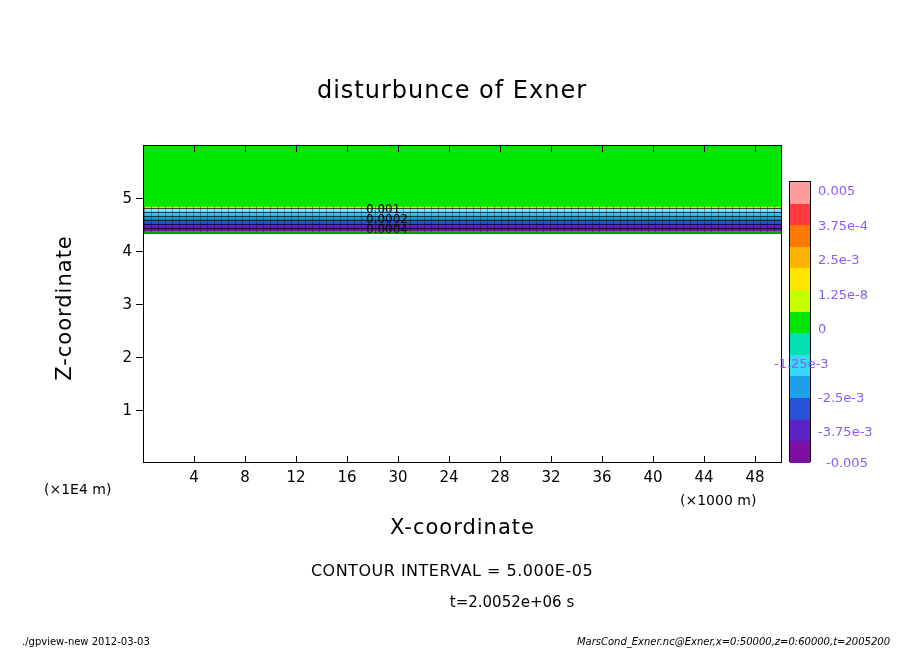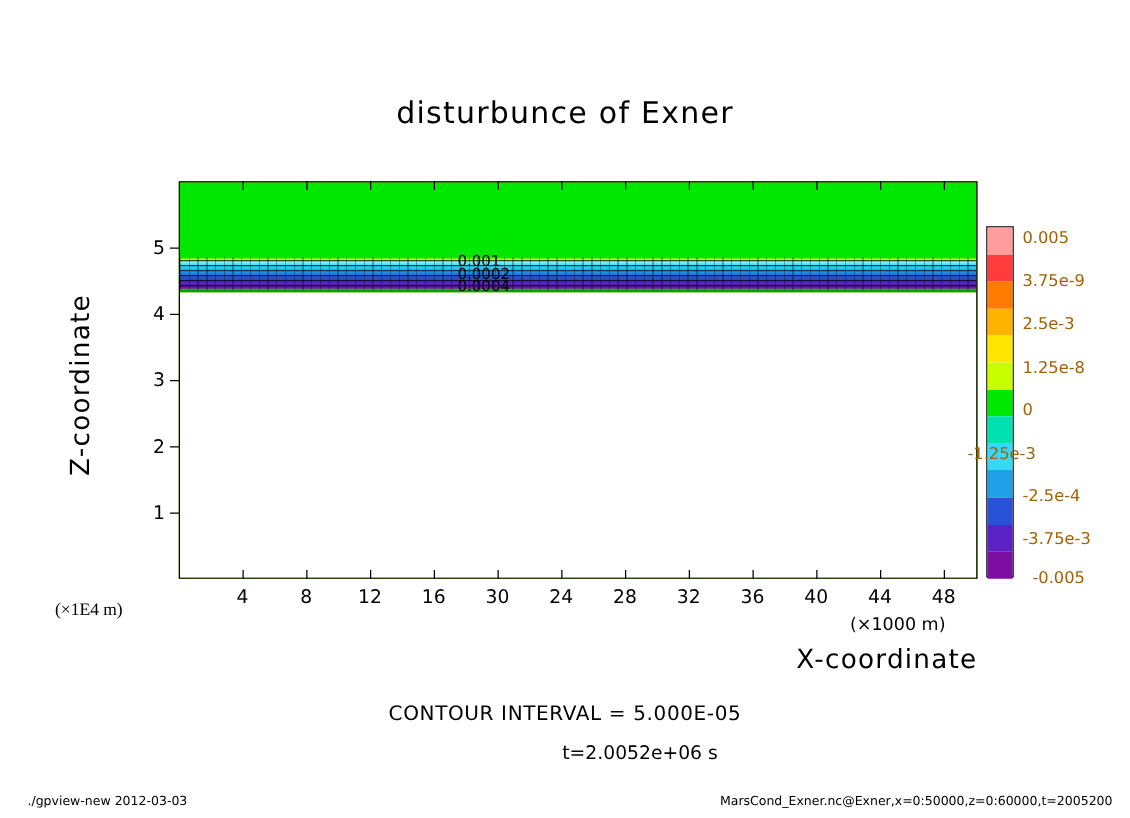--- a/index.html
+++ b/index.html
@@ -19,21 +19,21 @@
     font-size:24px;
     letter-spacing:1px;
     color:#000;
   }
 
   
   #plot-frame{
     left:143px;top:145px;width:639px;height:318px;
     border:1px solid #000;
     box-sizing:border-box;
-    background:#84cc16;
+    background:#eab308;
     overflow:hidden;
   }
   
   #field-green{
     left:0;top:0;width:100%;height:60px;
     background:#00e800;
   }
   #field-band{
     left:0;top:60px;width:100%;height:26px;
     background:linear-gradient(to bottom,
@@ -78,61 +78,61 @@
 
   .xlab{
     font-size:15px;color:#000;text-align:center;width:40px;
   }
   .ylab{
     font-size:15px;color:#000;text-align:right;width:26px;
   }
 
   
   #x-axis-title{
-    left:143px;top:515px;width:639px;text-align:right;
+    left:143px;top:515px;width:639px;text-align:center;
     font-size:21px;letter-spacing:1px;
   }
   #y-axis-title{
     left:-36px;top:296px;width:200px;text-align:center;
     font-size:21px;letter-spacing:1px;
     transform:rotate(-90deg);
     transform-origin:center center;
   }
   #x-units{
     left:680px;top:492px;font-size:14px;
   }
   #y-units{
-    left:44px;top:481px;font-size:14px;font-family:Liberation Serif, serif;
+    left:44px;top:481px;font-size:14px;
   }
 
   
   #colorbar{
     left:789px;top:181px;width:22px;height:281px;
     border:1px solid #000;box-sizing:border-box;
   }
   #colorbar div{width:100%;}
   .cb-label{
-    font-size:13px;color:#a16207;white-space:nowrap;
+    font-size:13px;color:#8b5cf6;white-space:nowrap;
   }
 
   
   #contour-interval{
     left:0;top:561px;width:904px;text-align:center;
     font-size:16px;letter-spacing:.5px;
   }
   #time-label{
     left:0;top:593px;width:904px;text-align:center;
     font-size:15px;
     padding-left:120px;box-sizing:border-box;
   }
   #footer-left{
     left:22px;top:636px;font-size:10px;color:#000;
   }
   #footer-right{
-    right:14px;top:636px;font-size:10px;color:#000;text-align:left;
+    right:14px;top:636px;font-size:10px;color:#000;text-align:left;font-style:italic;
   }
 </style>
 </head>
 <body>
 
 <div class="abs" id="title">disturbunce of Exner</div>
 
 <div class="abs" id="plot-frame">
   <div class="abs" id="field-green"></div>
   <div class="abs" id="field-band"></div>
@@ -220,25 +220,25 @@
   <div style="height:21.6px;background:#00e800"></div>
   <div style="height:21.6px;background:#00e0b0"></div>
   <div style="height:21.6px;background:#35d9f5"></div>
   <div style="height:21.6px;background:#1f9fe8"></div>
   <div style="height:21.6px;background:#2a52d6"></div>
   <div style="height:21.6px;background:#5a22c4"></div>
   <div style="height:21.6px;background:#7d0fa4"></div>
 </div>
 
 <div class="abs cb-label" style="left:818px;top:183px">0.005</div>
-<div class="abs cb-label" style="left:818px;top:218px">3.75e-9</div>
+<div class="abs cb-label" style="left:818px;top:218px">3.75e-4</div>
 <div class="abs cb-label" style="left:818px;top:252px">2.5e-3</div>
 <div class="abs cb-label" style="left:818px;top:287px">1.25e-8</div>
 <div class="abs cb-label" style="left:818px;top:321px">0</div>
 <div class="abs cb-label" style="left:774px;top:356px">-1.25e-3</div>
-<div class="abs cb-label" style="left:818px;top:390px">-2.5e-4</div>
+<div class="abs cb-label" style="left:818px;top:390px">-2.5e-3</div>
 <div class="abs cb-label" style="left:818px;top:424px">-3.75e-3</div>
 <div class="abs cb-label" style="left:826px;top:455px">-0.005</div>
 
 <div class="abs" id="contour-interval">CONTOUR INTERVAL = 5.000E-05</div>
 <div class="abs" id="time-label">t=2.0052e+06 s</div>
 <div class="abs" id="footer-left">./gpview-new  2012-03-03</div>
 <div class="abs" id="footer-right">MarsCond_Exner.nc@Exner,x=0:50000,z=0:60000,t=2005200</div>
 
 </body></html>

